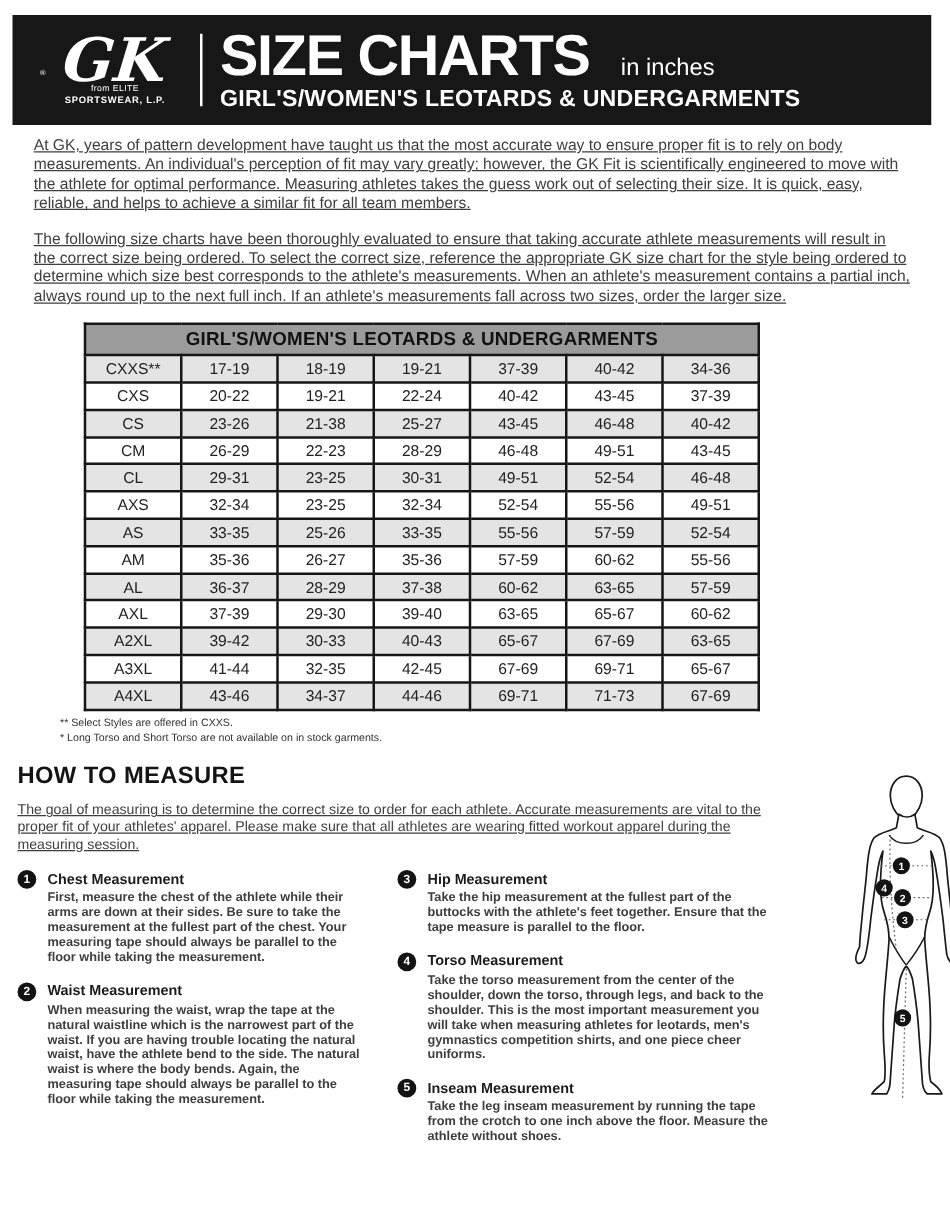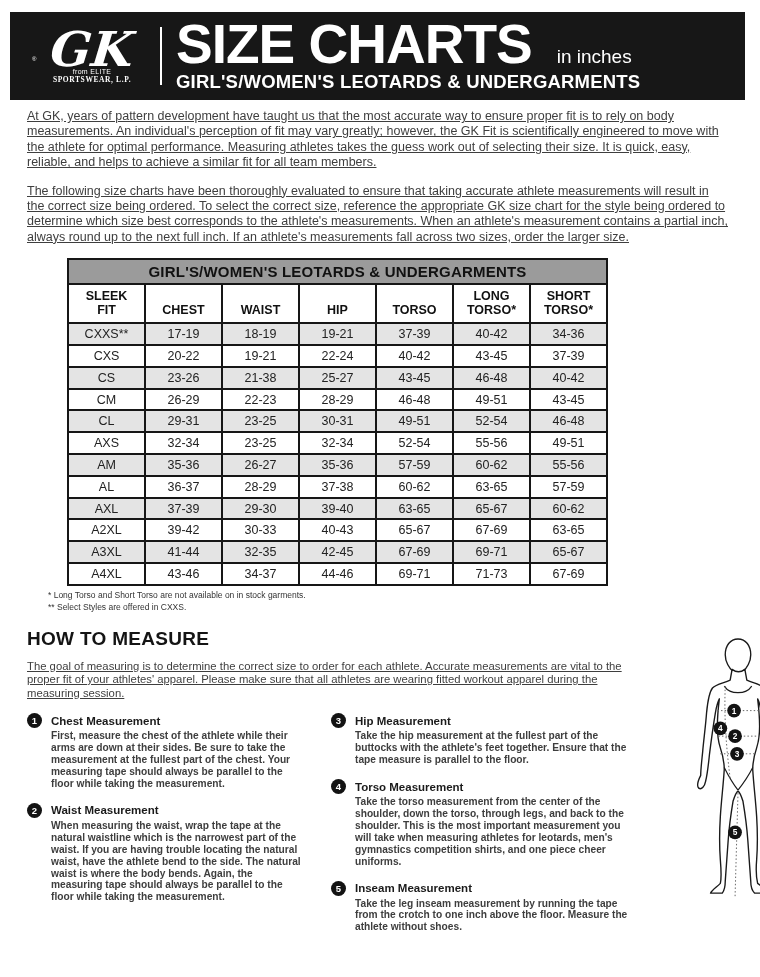--- a/index.html
+++ b/index.html
@@ -22,26 +22,26 @@
   }
   .logo { position: relative; width: 112px; text-align: center; color: #fff; }
   .gk-mark {
     font-family: "DejaVu Serif", serif;
     font-style: italic; font-weight: bold;
     font-size: 48px; line-height: 0.9;
     transform: skewX(-6deg);
   }
   .gk-reg { position: absolute; left: -4px; bottom: 22px; font-size: 6px; }
   .gk-tag1 { font-size: 7px; letter-spacing: .3px; margin-top: -3px; }
-  .gk-tag2 { font-size: 7.5px; font-weight: bold; letter-spacing: .6px; font-family: Liberation Serif, serif; }
+  .gk-tag2 { font-size: 7.5px; font-weight: bold; letter-spacing: .6px; }
   .vdivider { width: 2px; height: 58px; background: #fff; margin: 0 14px 0 12px; }
   .titles { color: #fff; }
   .title-row { display: flex; align-items: baseline; }
   h1 {
-    margin: 0; font-size: 55px; line-height: 0.92;
+    margin: 0; font-size: 46px; line-height: 0.92;
     font-weight: bold; letter-spacing: -1px; color: #fff;
   }
   .units { font-size: 19px; margin-left: 25px; }
   .subtitle { font-size: 18.5px; font-weight: bold; letter-spacing: .2px; margin-top: 2px; }
 
   
   .intro { margin: 9px 30px 0 27px; width: 702px; text-decoration: underline; }
   .intro p { margin: 0 0 13px 0; font-size: 12.5px; line-height: 15.4px; }
 
   
@@ -67,21 +67,21 @@
   .size-table tbody td {
     height: 21.8px; padding: 1px 0;
     text-align: center; font-size: 12.5px; color: #222;
     background: #fff;
   }
   .size-table tbody tr:nth-child(odd) td { background: #e4e4e4; }
 
   .footnotes { margin: 4px 0 0 48px; font-size: 8.5px; color: #333; line-height: 1.4; }
 
   
-  .htm { display: flex; margin: 11px 0 0 27px; gap: 48px; }
+  .htm { display: flex; margin: 11px 0 0 14px; gap: 48px; }
   .htm-left { width: 606px; }
   h2 { margin: 3px 0 10px 0; font-size: 19px; letter-spacing: .3px; color: #141414; font-weight: bold; }
   .htm-intro { margin: 0 0 13px 0; font-size: 11.3px; line-height: 13.6px; width: 604px; text-decoration: underline; }
   .steps-row { display: flex; gap: 26px; margin-top: 8px; }
   .col-a { width: 278px; }
   .col-b { width: 298px; }
   .step { margin-bottom: 13px; }
   .step-head { display: flex; align-items: center; gap: 9px; margin-bottom: 2px; }
   .num {
     width: 15px; height: 15px; border-radius: 50%;
@@ -121,29 +121,20 @@
   <section class="intro">
     <p>At GK, years of pattern development have taught us that the most accurate way to ensure proper fit is to rely on body measurements. An individual's perception of fit may vary greatly; however, the GK Fit is scientifically engineered to move with the athlete for optimal performance. Measuring athletes takes the guess work out of selecting their size. It is quick, easy, reliable, and helps to achieve a similar fit for all team members.</p>
     <p>The following size charts have been thoroughly evaluated to ensure that taking accurate athlete measurements will result in the correct size being ordered. To select the correct size, reference the appropriate GK size chart for the style being ordered to determine which size best corresponds to the athlete's measurements. When an athlete's measurement contains a partial inch, always round up to the next full inch.  If an athlete's measurements fall across two sizes, order the larger size.</p>
   </section>
 
   <table class="size-table">
     <thead>
       <tr>
         <th colspan="7" class="band">GIRL'S/WOMEN'S LEOTARDS &amp; UNDERGARMENTS</th>
       </tr>
-      <tr class="cols">
-        <th>SLEEK FIT</th>
-        <th>CHEST</th>
-        <th>WAIST</th>
-        <th>HIP</th>
-        <th>TORSO</th>
-        <th>LONG TORSO*</th>
-        <th>SHORT TORSO*</th>
-      </tr>
     </thead>
     <tbody>
         <tr>
           <td>CXXS**</td>
           <td>17-19</td>
           <td>18-19</td>
           <td>19-21</td>
           <td>37-39</td>
           <td>40-42</td>
           <td>34-36</td>
@@ -187,20 +178,29 @@
         <tr>
           <td>AXS</td>
           <td>32-34</td>
           <td>23-25</td>
           <td>32-34</td>
           <td>52-54</td>
           <td>55-56</td>
           <td>49-51</td>
         </tr>
         <tr>
+          <td>AS</td>
+          <td>33-35</td>
+          <td>25-26</td>
+          <td>33-35</td>
+          <td>55-56</td>
+          <td>57-59</td>
+          <td>52-54</td>
+        </tr>
+        <tr>
           <td>AM</td>
           <td>35-36</td>
           <td>26-27</td>
           <td>35-36</td>
           <td>57-59</td>
           <td>60-62</td>
           <td>55-56</td>
         </tr>
         <tr>
           <td>AL</td>
@@ -243,22 +243,22 @@
           <td>43-46</td>
           <td>34-37</td>
           <td>44-46</td>
           <td>69-71</td>
           <td>71-73</td>
           <td>67-69</td>
         </tr>
       </tbody>
   </table>
   <div class="footnotes">
+    <div>** Select Styles are offered in CXXS.</div>
     <div>* Long Torso and Short Torso are not available on in stock garments.</div>
-    <div>** Select Styles are offered in CXXS.</div>
   </div>
 
   <section class="htm">
     <div class="htm-left">
       <h2>HOW TO MEASURE</h2>
       <p class="htm-intro">The goal of measuring is to determine the correct size to order for each athlete.  Accurate measurements are vital to the proper fit of your athletes' apparel.  Please make sure that all athletes are wearing fitted workout apparel during the measuring session.</p>
       <div class="steps-row">
         <div class="col-a">
 
           <div class="step">

